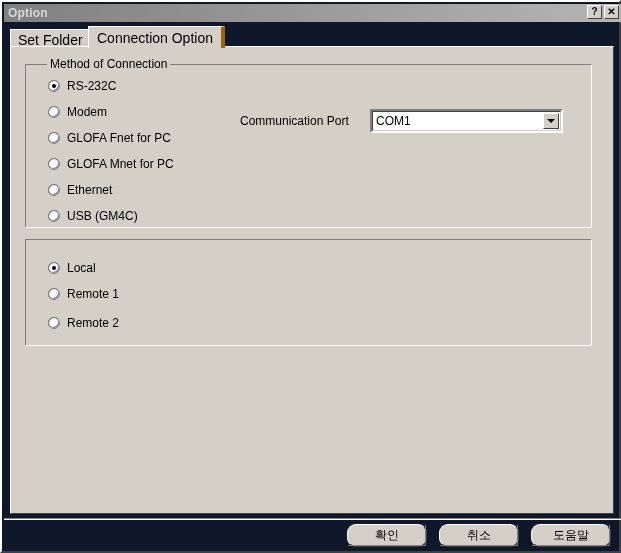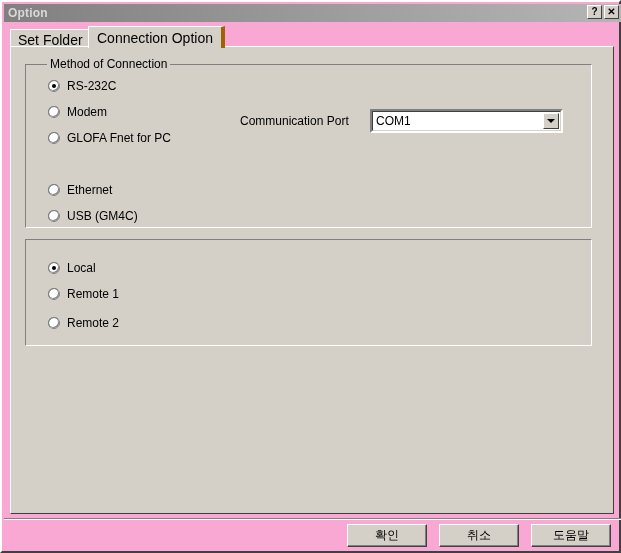--- a/index.html
+++ b/index.html
@@ -15,21 +15,21 @@
     font-size: 12px;
     color: #000000;
     -webkit-font-smoothing: none;
   }
 
   .dialog {
     position: absolute;
     left: 0; top: 0;
     width: 621px;
     height: 553px;
-    background: #f9a8d4;
+    background: #0f172a;
     box-sizing: border-box;
     border-left: 2px solid #ffffff;
     border-top: 2px solid #ffffff;
     border-right: 2px solid #404040;
     border-bottom: 2px solid #404040;
   }
 
   
   .titlebar {
     position: absolute;
@@ -262,20 +262,21 @@
     box-sizing: border-box;
     border-left: 1px solid #ffffff;
     border-top: 1px solid #ffffff;
     border-right: 1px solid #404040;
     border-bottom: 1px solid #404040;
     display: flex;
     align-items: center;
     justify-content: center;
     font-size: 12px;
     cursor: default;
+    border-radius: 9px;
   }
   .push-button .inner-bevel {
     position: absolute;
     left: 0; top: 0; right: 0; bottom: 0;
     box-sizing: border-box;
     border-right: 1px solid #808080;
     border-bottom: 1px solid #808080;
     pointer-events: none;
   }
   .push-button span {
@@ -310,20 +311,24 @@
         <span class="radio-mark checked"></span>
         <span class="radio-label">RS-232C</span>
       </div>
       <div class="radio-row" style="left:22px; top:40px;">
         <span class="radio-mark"></span>
         <span class="radio-label">Modem</span>
       </div>
       <div class="radio-row" style="left:22px; top:66px;">
         <span class="radio-mark"></span>
         <span class="radio-label">GLOFA Fnet for PC</span>
+      </div>
+      <div class="radio-row" style="left:22px; top:92px;">
+        <span class="radio-mark"></span>
+        <span class="radio-label">GLOFA Mnet for PC</span>
       </div>
       <div class="radio-row" style="left:22px; top:118px;">
         <span class="radio-mark"></span>
         <span class="radio-label">Ethernet</span>
       </div>
       <div class="radio-row" style="left:22px; top:144px;">
         <span class="radio-mark"></span>
         <span class="radio-label">USB (GM4C)</span>
       </div>
 

